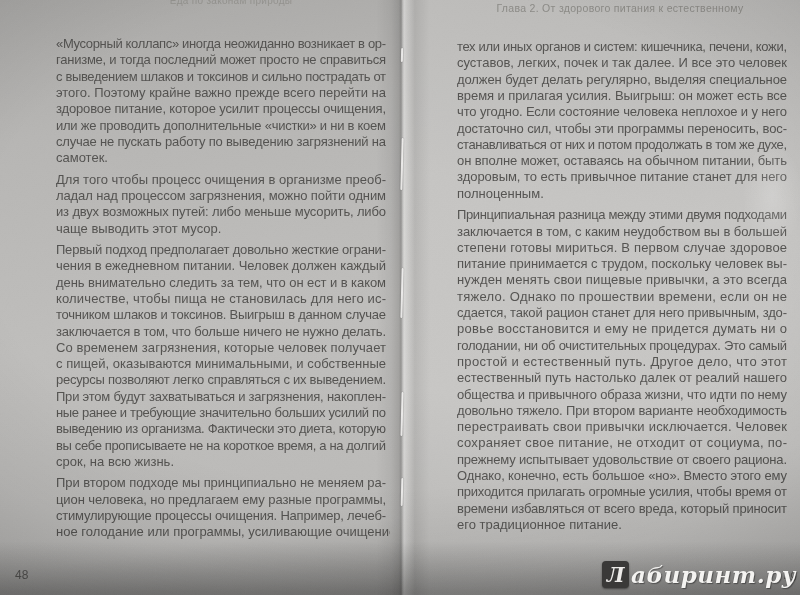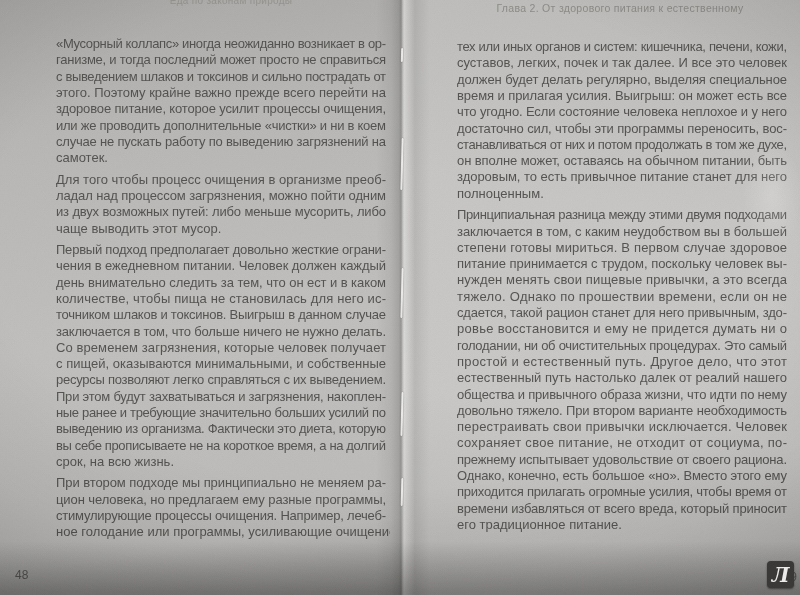--- a/index.html
+++ b/index.html
@@ -147,20 +147,21 @@
           <text x="0" y="423.7" textLength="330" lengthAdjust="spacing">прежнему испытывает удовольствие от своего рациона.</text>
           <text x="0" y="440.0" textLength="330" lengthAdjust="spacing">Однако, конечно, есть большое «но». Вместо этого ему</text>
           <text x="0" y="456.3" textLength="330" lengthAdjust="spacing">приходится прилагать огромные усилия, чтобы время от</text>
           <text x="0" y="472.6" textLength="330" lengthAdjust="spacing">времени избавляться от всего вреда, который приносит</text>
           <text x="0" y="488.9">его традиционное питание.</text>
         </svg></div>
     <div class="page-number pn-right">49</div>
 
     <div class="watermark">
       <span class="wm-box">Л</span>
+      <span class="wm-text">абиринт.ру</span>
     </div>
   </div>
 
   <div class="spine">
     <div class="stitch" style="top:48px;height:14px"></div>
     <div class="stitch" style="top:138px;height:52px"></div>
     <div class="stitch" style="top:268px;height:50px"></div>
     <div class="stitch" style="top:392px;height:44px"></div>
     <div class="stitch" style="top:478px;height:28px"></div>
   </div>

